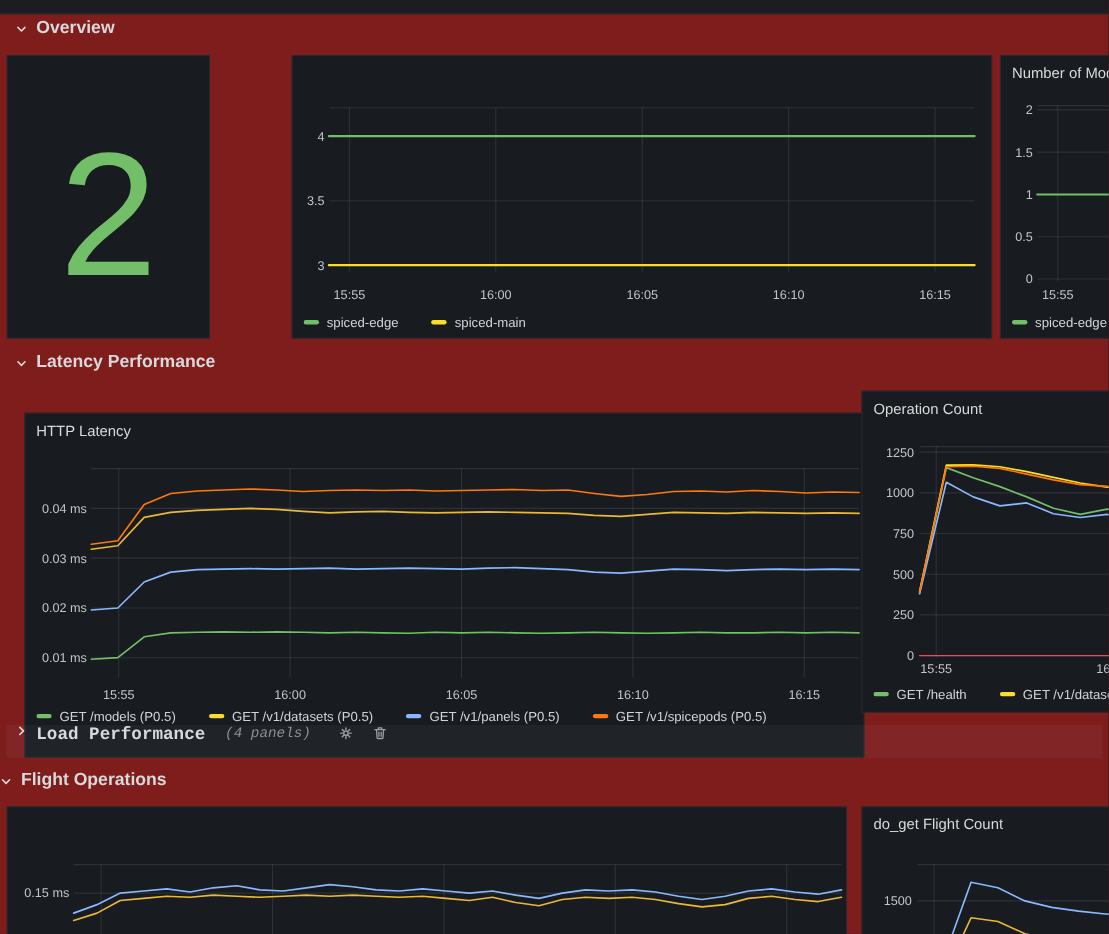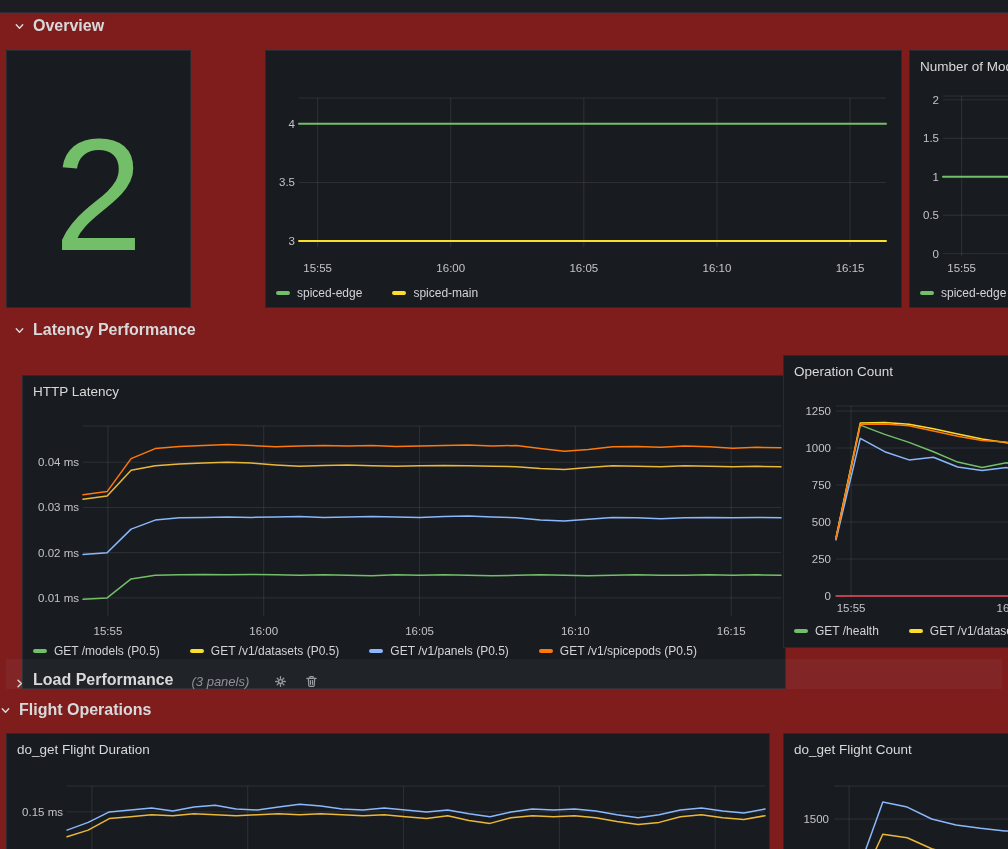--- a/index.html
+++ b/index.html
@@ -12,22 +12,22 @@
     position:absolute;left:0;top:0;width:1008px;height:13px;
     background:#1b1d23;border-bottom:1px solid #2c2e35;
   }
   .sec-header{
     position:absolute;display:flex;align-items:center;gap:8px;
     color:#d8d9da;font-size:16px;font-weight:700;cursor:pointer;white-space:nowrap;
   }
   .chev{width:11px;height:11px;flex:0 0 auto;}
   .row-collapsed{
     position:absolute;left:6px;top:659px;width:996px;height:30px;
-    background:rgba(204,204,220,0.05);display:flex;align-items:flex-end;
-    padding-left:8px;color:#d8d9da;
+    background:rgba(204,204,220,0.05);display:flex;align-items:flex-start;
+    padding-left:8px;color:#d8d9da;font-family:Liberation Mono, monospace;
   }
   .row-collapsed .rc-title{font-size:16px;font-weight:700;margin-left:8px;}
   .row-collapsed .rc-count{font-size:13px;font-style:italic;color:#8e8f99;margin-left:18px;}
   .icon-btn{background:none;border:none;padding:0;margin:0;cursor:pointer;display:flex;align-items:center;}
   .panel{
     position:absolute;background:#181b1f;border:1px solid rgba(204,204,220,0.09);
   }
   .panel-title{
     position:absolute;left:0;top:0;right:0;height:32px;line-height:32px;
     padding-left:10px;font-size:13.5px;font-weight:500;color:#d8d9da;
@@ -229,21 +229,21 @@
           <span>GET /v1/datasets</span>
         </span>
       </div>
   </div>
 
   <div class="row-collapsed">
     <svg class="chev" viewBox="0 0 12 12">
         <polyline points="4.4,2.5 8,6 4.4,9.5" fill="none" stroke="#d8d9da" stroke-width="1.6" stroke-linecap="round" stroke-linejoin="round"></polyline>
       </svg>
     <span class="rc-title">Load Performance</span>
-    <span class="rc-count">(3 panels)</span>
+    <span class="rc-count">(4 panels)</span>
     <button class="icon-btn" style="margin-left:24px;">
       <svg width="15" height="15" viewBox="0 0 16 16">
         <circle cx="8" cy="8" r="2.1" fill="none" stroke="#9a9ca3" stroke-width="1.4"></circle>
         <g stroke="#9a9ca3" stroke-width="1.4" stroke-linecap="round">
           <line x1="11.4" y1="8" x2="13.1" y2="8"></line>
             <line x1="2.9" y1="8" x2="4.6" y2="8"></line>
           <line x1="8" y1="11.4" x2="8" y2="13.1"></line>
             <line x1="8" y1="2.9" x2="8" y2="4.6"></line>
           <line x1="10.4" y1="10.4" x2="11.6" y2="11.6"></line>
             <line x1="4.4" y1="4.4" x2="5.6" y2="5.6"></line>
@@ -266,21 +266,20 @@
   </div>
 
   <div class="sec-header" style="left:0;top:701px;">
     <svg class="chev" viewBox="0 0 12 12">
         <polyline points="2.5,4.2 6,7.8 9.5,4.2" fill="none" stroke="#d8d9da" stroke-width="1.6" stroke-linecap="round" stroke-linejoin="round"></polyline>
       </svg>
     <span>Flight Operations</span>
   </div>
 
   <div class="panel" style="left:6px;top:733px;width:764px;height:293px;">
-    <div class="panel-title">do_get Flight Duration</div>
     <svg class="plot" width="764" height="293" viewBox="0 0 764 293">
         <line x1="60" y1="52" x2="758" y2="52" stroke="rgba(204,204,220,0.12)" stroke-width="1"></line>
         <line x1="60" y1="77.89795918367346" x2="758" y2="77.89795918367346" stroke="rgba(204,204,220,0.12)" stroke-width="1"></line>
         <text x="56" y="81.89795918367346" text-anchor="end">0.15 ms</text>
         <line x1="84.92857142857143" y1="52" x2="84.92857142857143" y2="240" stroke="rgba(204,204,220,0.12)" stroke-width="1"></line>
         <text x="84.92857142857143" y="259" text-anchor="middle">15:55</text>
         <line x1="240.73214285714283" y1="52" x2="240.73214285714283" y2="240" stroke="rgba(204,204,220,0.12)" stroke-width="1"></line>
         <text x="240.73214285714283" y="259" text-anchor="middle">16:00</text>
         <line x1="396.5357142857143" y1="52" x2="396.5357142857143" y2="240" stroke="rgba(204,204,220,0.12)" stroke-width="1"></line>
         <text x="396.5357142857143" y="259" text-anchor="middle">16:05</text>

